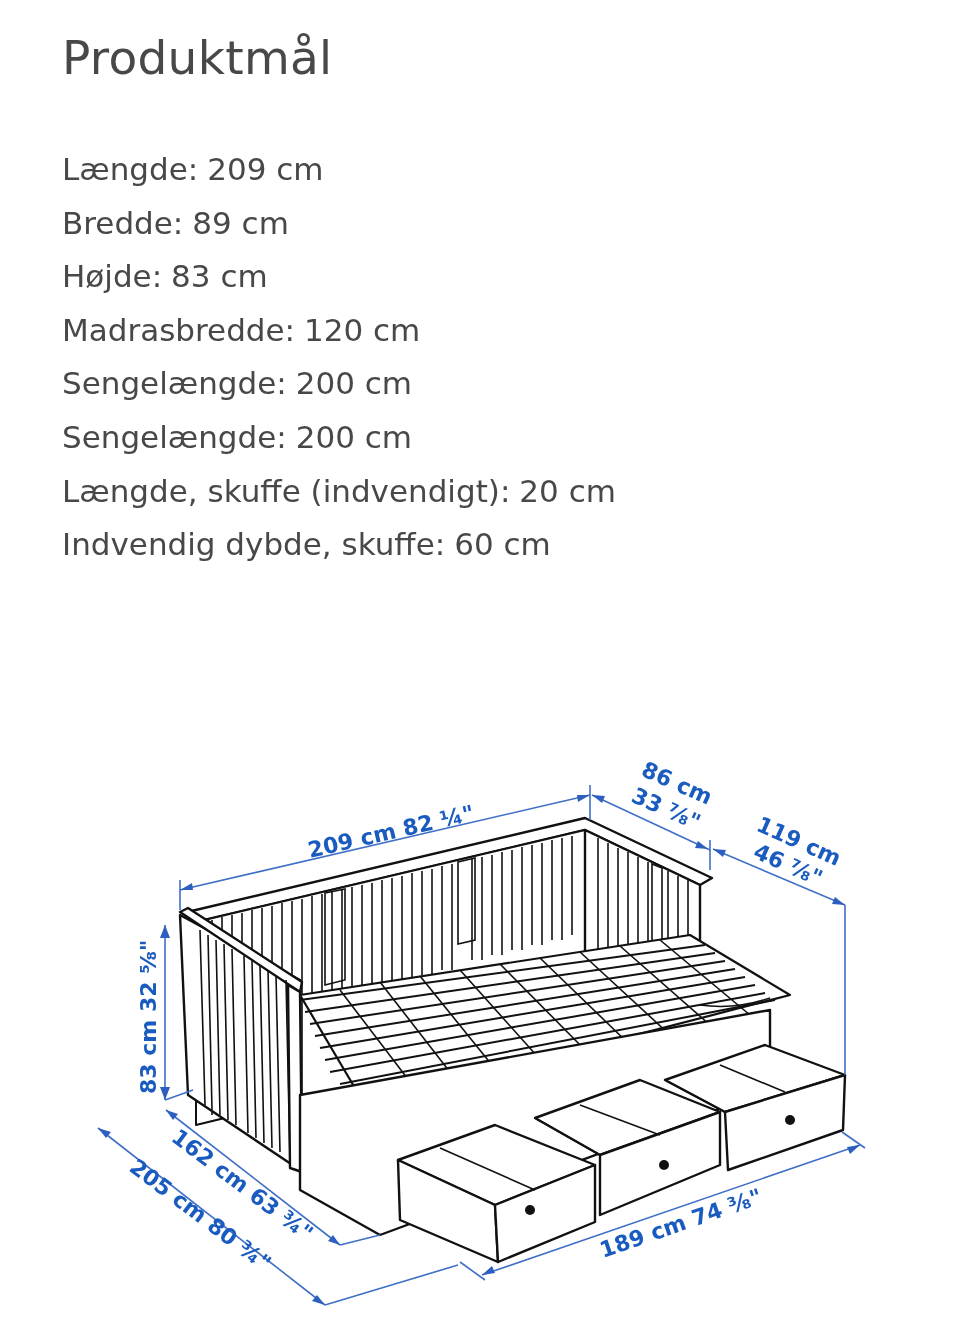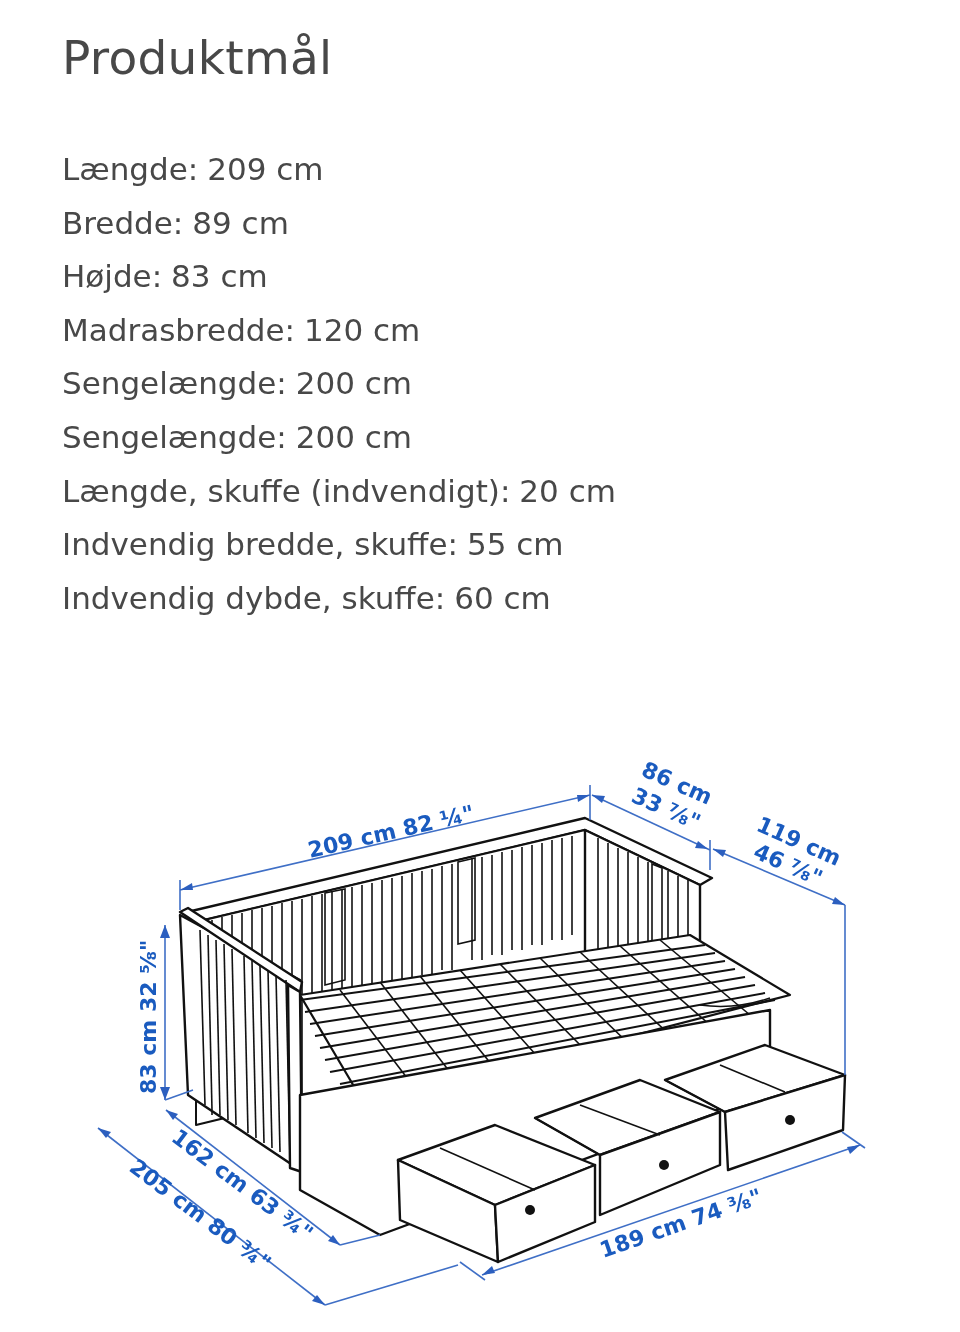--- a/index.html
+++ b/index.html
@@ -25,21 +25,20 @@
 <h1 class="title">Produktmål</h1>
 
 <ul class="spec-list">
   <li class="spec-row"><span class="k">Længde:</span><span class="v">209 cm</span></li>
   <li class="spec-row"><span class="k">Bredde:</span><span class="v">89 cm</span></li>
   <li class="spec-row"><span class="k">Højde:</span><span class="v">83 cm</span></li>
   <li class="spec-row"><span class="k">Madrasbredde:</span><span class="v">120 cm</span></li>
   <li class="spec-row"><span class="k">Sengelængde:</span><span class="v">200 cm</span></li>
   <li class="spec-row"><span class="k">Sengelængde:</span><span class="v">200 cm</span></li>
   <li class="spec-row"><span class="k">Længde, skuffe (indvendigt):</span><span class="v">20 cm</span></li>
-  <li class="spec-row"><span class="k">Indvendig bredde, skuffe:</span><span class="v">55 cm</span></li>
   <li class="spec-row"><span class="k">Indvendig dybde, skuffe:</span><span class="v">60 cm</span></li>
 </ul>
 
 <svg class="drawing" viewBox="0 740 960 592" xmlns="http://www.w3.org/2000/svg">
 
   <g>
 
     <polygon class="ln" points="183,913 585,818 712,878 700,885 585,830 196,922"></polygon>
     <polygon class="ln" points="196,922 585,830 585,1030 196,1125" style="stroke-width:2"></polygon>
     <g class="lt">

